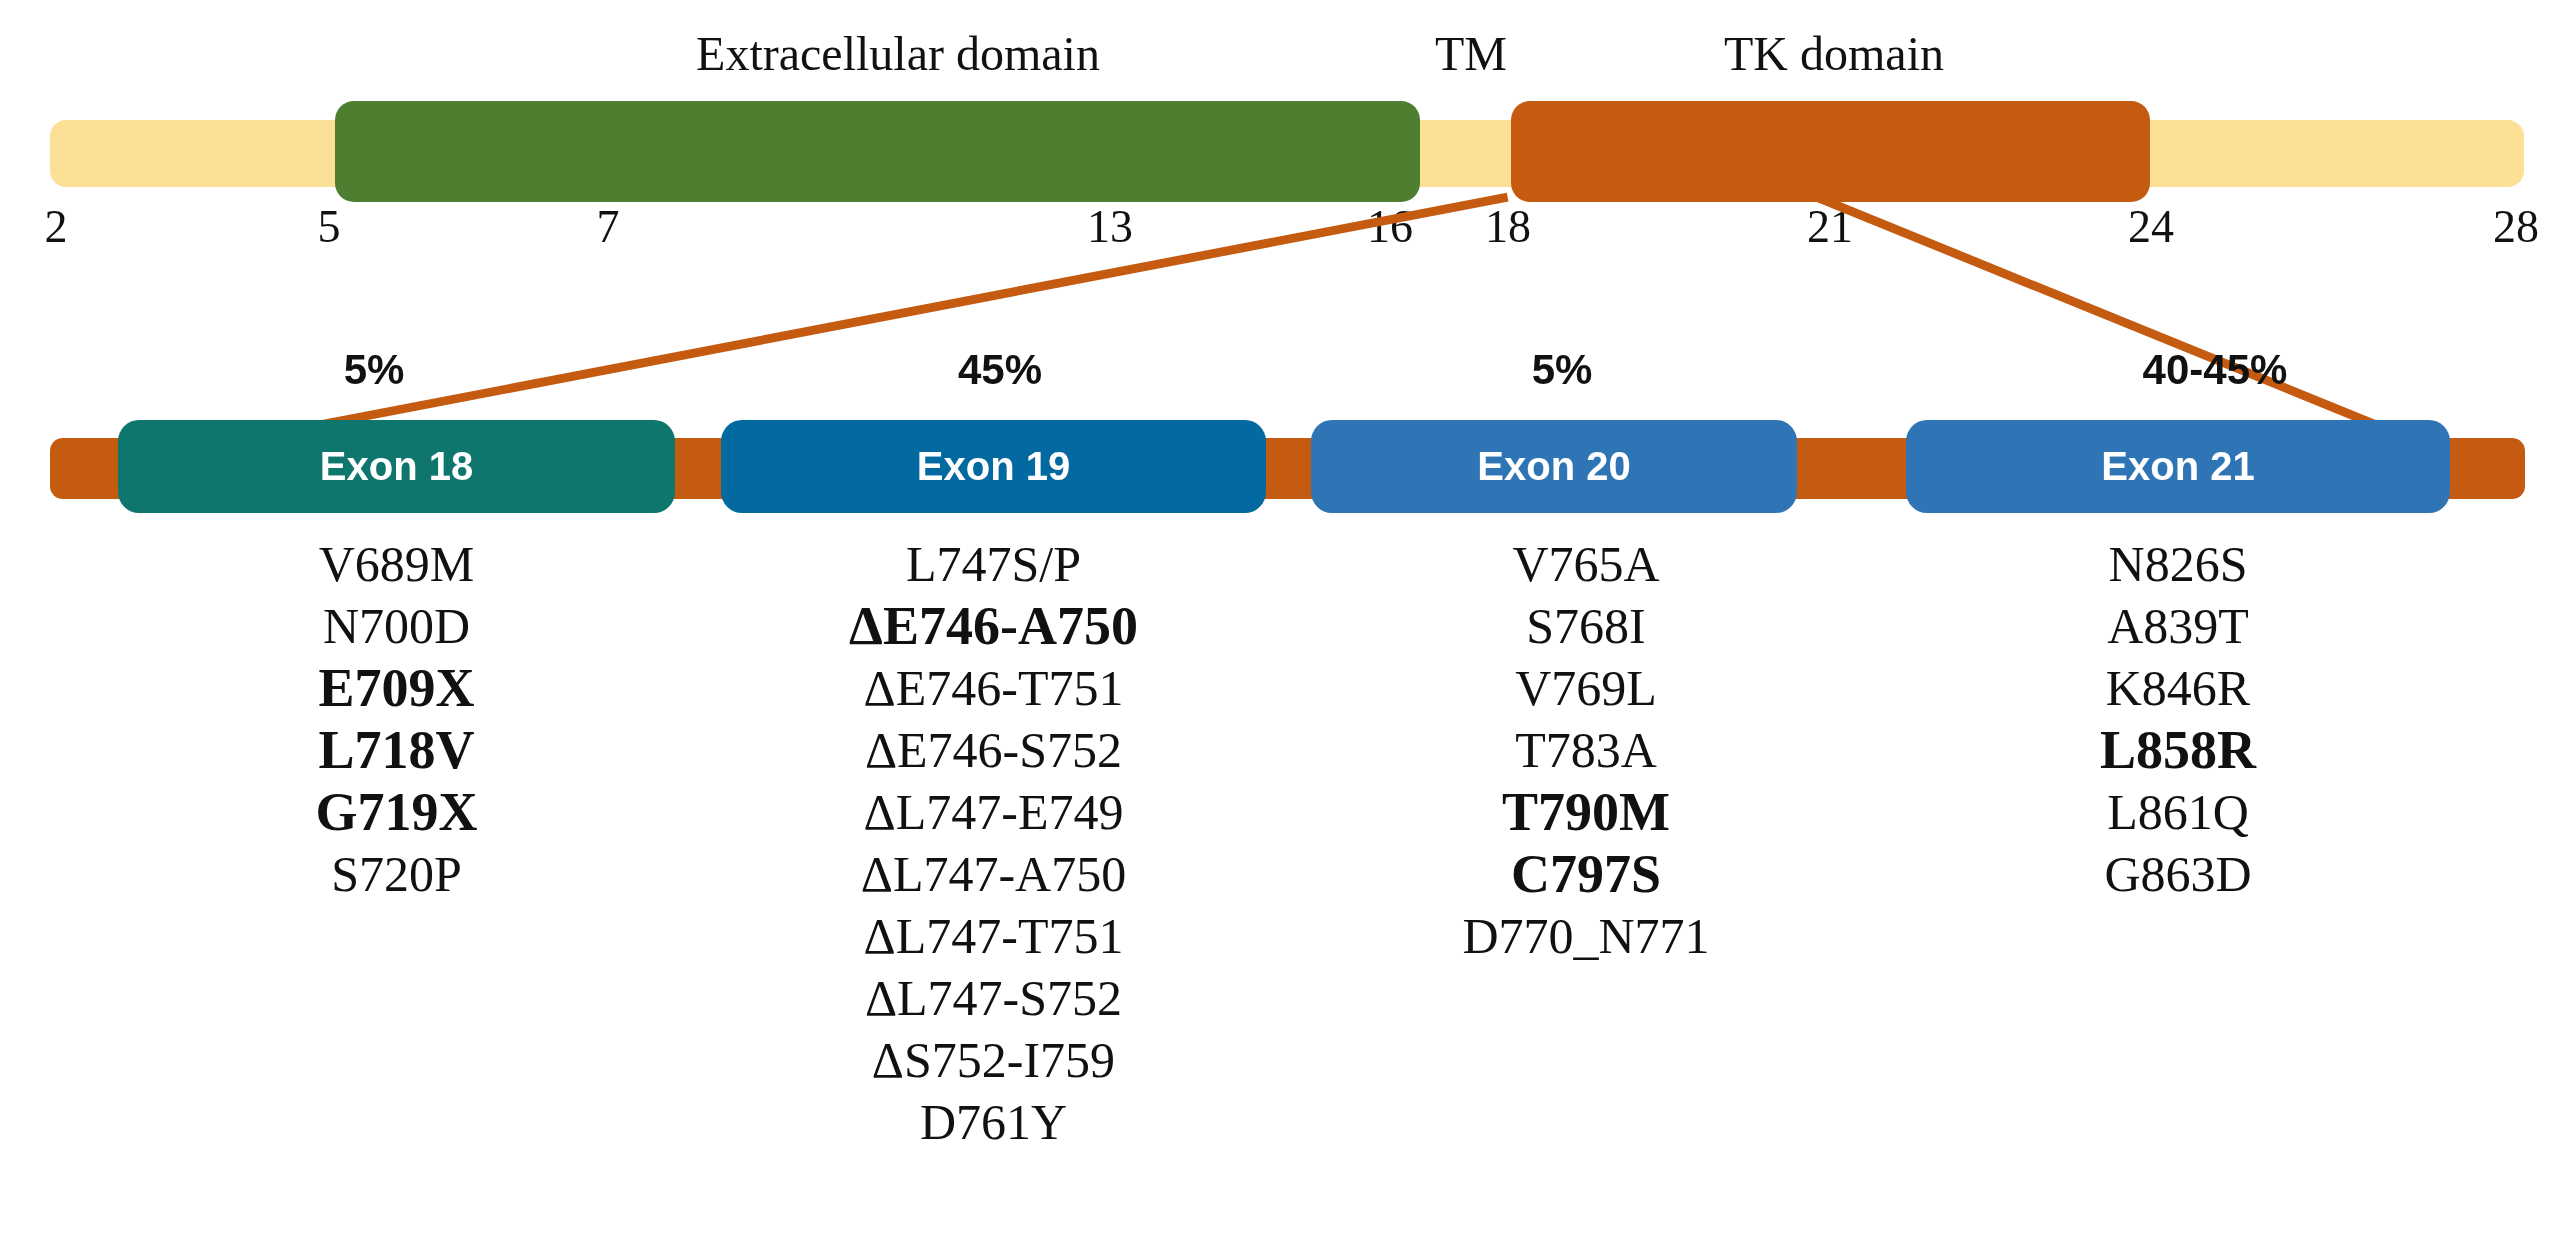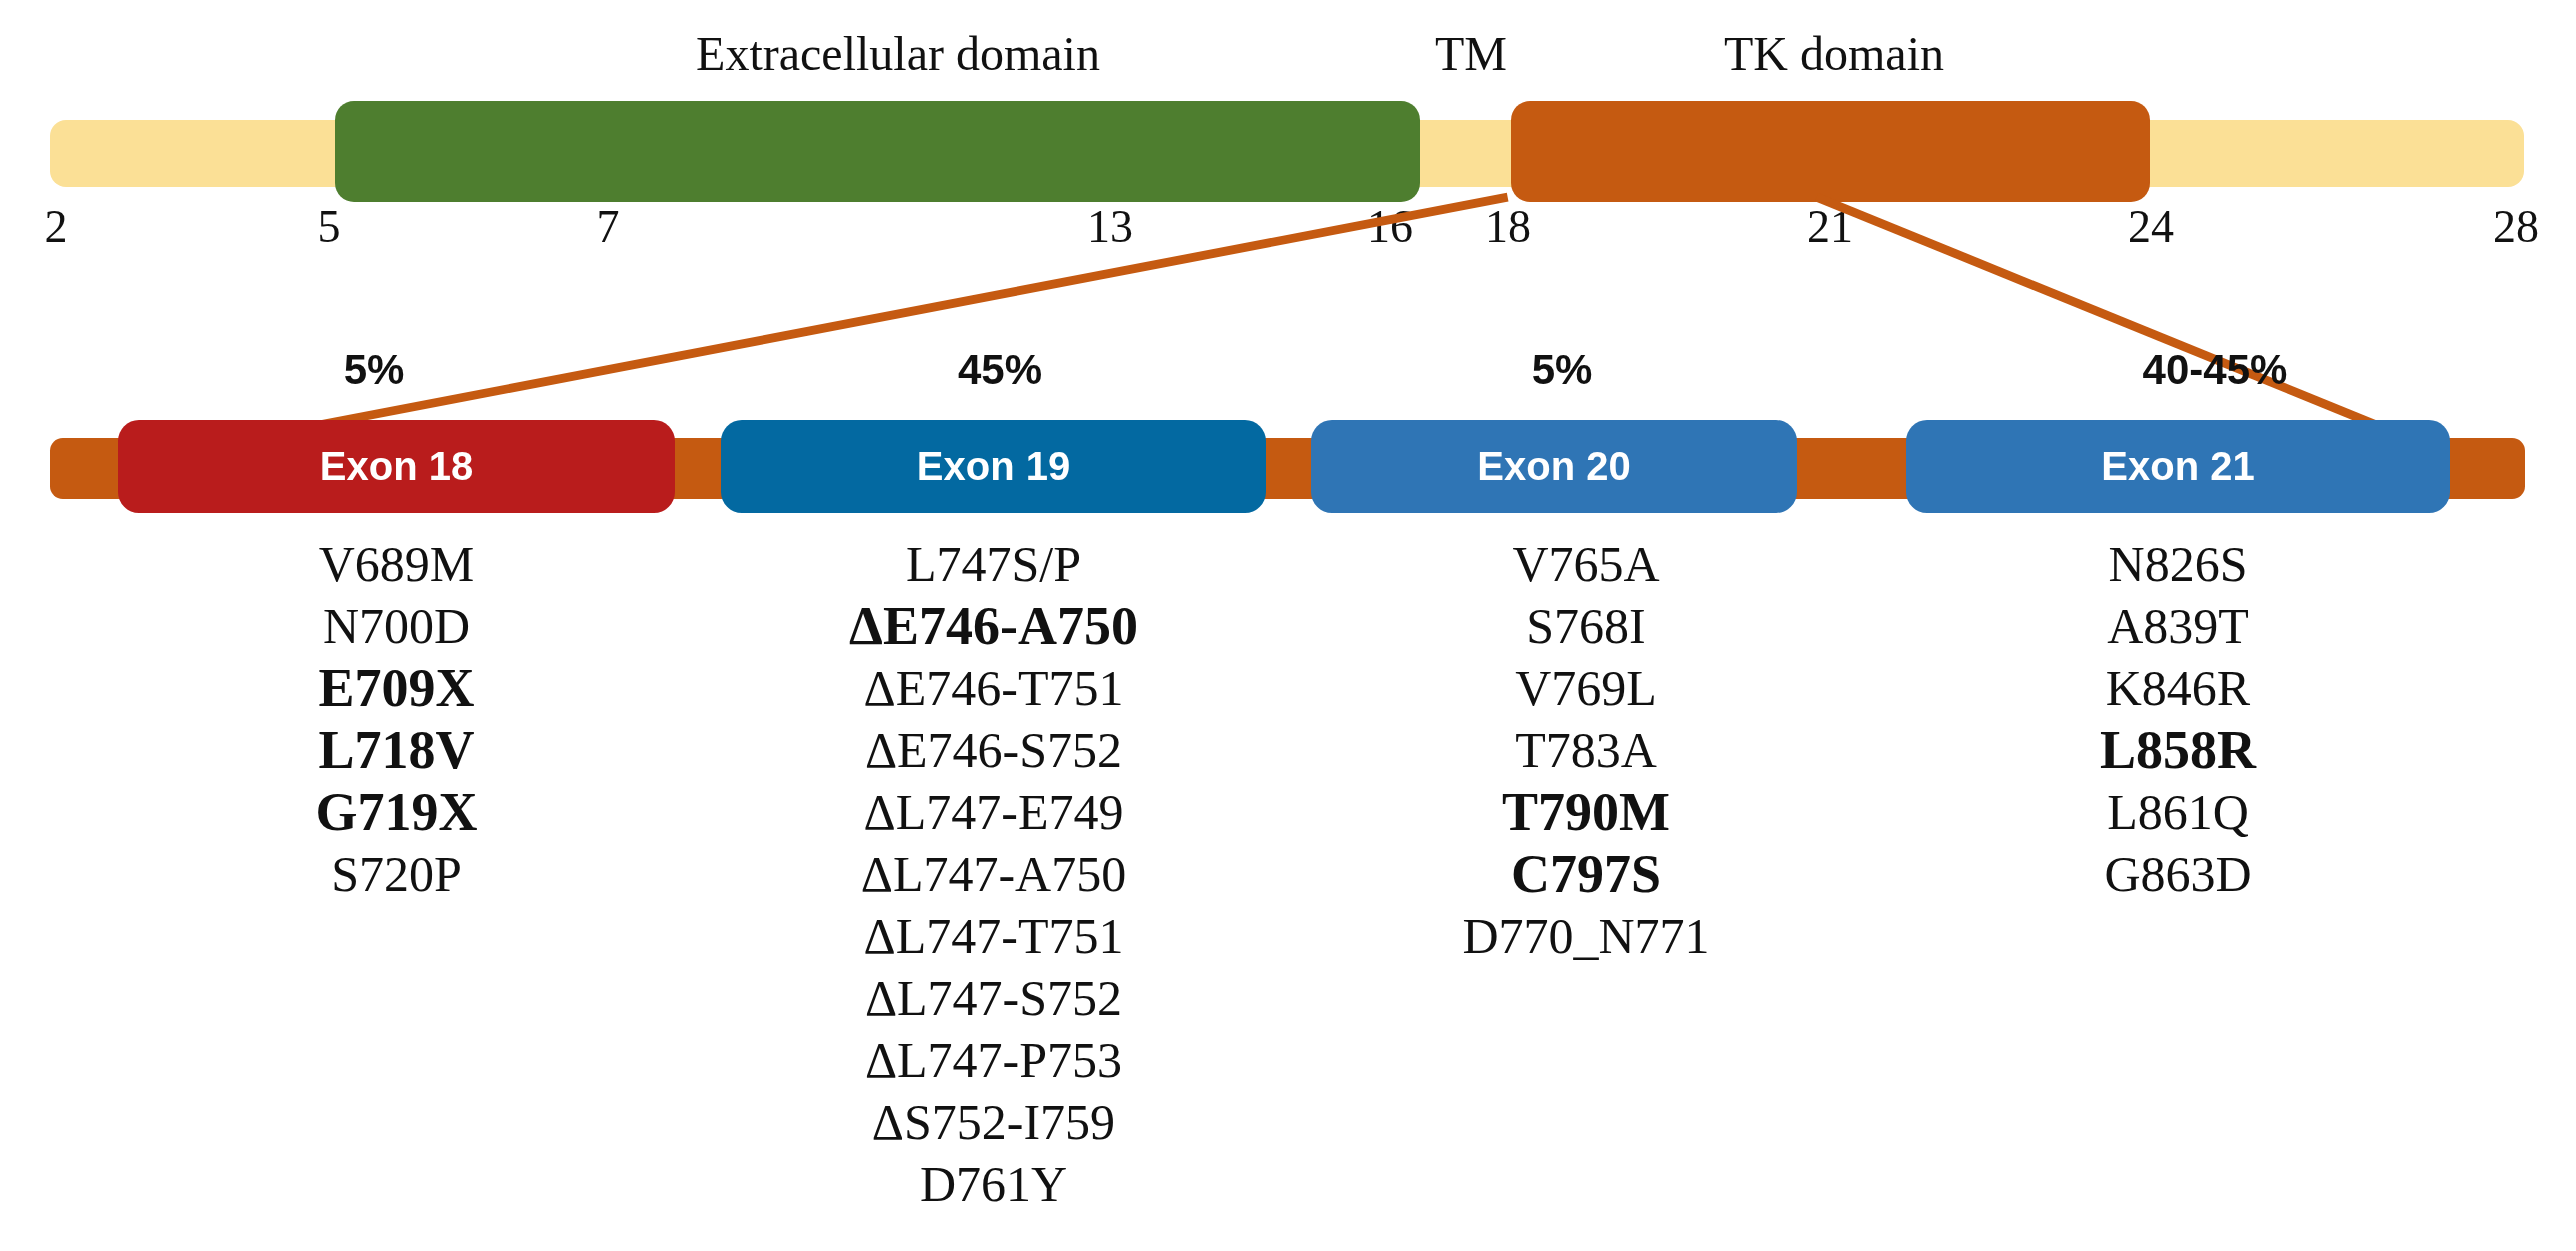--- a/index.html
+++ b/index.html
@@ -140,21 +140,21 @@
 
   <svg id="connector-svg" viewBox="0 0 3219 1564" width="2576" height="1252">
     <line id="connector-left" x1="1884" y1="246" x2="382" y2="534" stroke-width="11" stroke="#C55A11"></line>
     <line id="connector-right" x1="2270" y1="246" x2="2982" y2="536" stroke-width="11" stroke="#C55A11"></line>
   </svg>
 
   <div class="exon-backbone" style="background: rgb(197, 90, 17);"></div>
 
   <div id="exons">
       <div class="pct-label" style="left: 374px;">5%</div>
-      <div class="exon-box" style="left: 118px; width: 557px; background: #b91c1c;">
+      <div class="exon-box" style="left: 118px; width: 557px; background: #0f766e;">
         <span class="exon-label" style="color: rgb(255, 255, 255);">Exon 18</span>
       </div>
       <div class="mutation-col" style="left: 118px; width: 557px;">
         <div class="mutation-item">V689M</div>
         <div class="mutation-item">N700D</div>
         <div class="mutation-item bold">E709X</div>
         <div class="mutation-item bold">L718V</div>
         <div class="mutation-item bold">G719X</div>
         <div class="mutation-item">S720P</div>
       </div>
@@ -164,21 +164,20 @@
       </div>
       <div class="mutation-col" style="left: 721px; width: 545px;">
         <div class="mutation-item">L747S/P</div>
         <div class="mutation-item bold">ΔE746-A750</div>
         <div class="mutation-item">ΔE746-T751</div>
         <div class="mutation-item">ΔE746-S752</div>
         <div class="mutation-item">ΔL747-E749</div>
         <div class="mutation-item">ΔL747-A750</div>
         <div class="mutation-item">ΔL747-T751</div>
         <div class="mutation-item">ΔL747-S752</div>
-        <div class="mutation-item">ΔL747-P753</div>
         <div class="mutation-item">ΔS752-I759</div>
         <div class="mutation-item">D761Y</div>
       </div>
       <div class="pct-label" style="left: 1562px;">5%</div>
       <div class="exon-box" style="left: 1311px; width: 486px; background: rgb(47, 117, 181);">
         <span class="exon-label" style="color: rgb(255, 255, 255);">Exon 20</span>
       </div>
       <div class="mutation-col" style="left: 1311px; width: 550px;">
         <div class="mutation-item">V765A</div>
         <div class="mutation-item">S768I</div>

